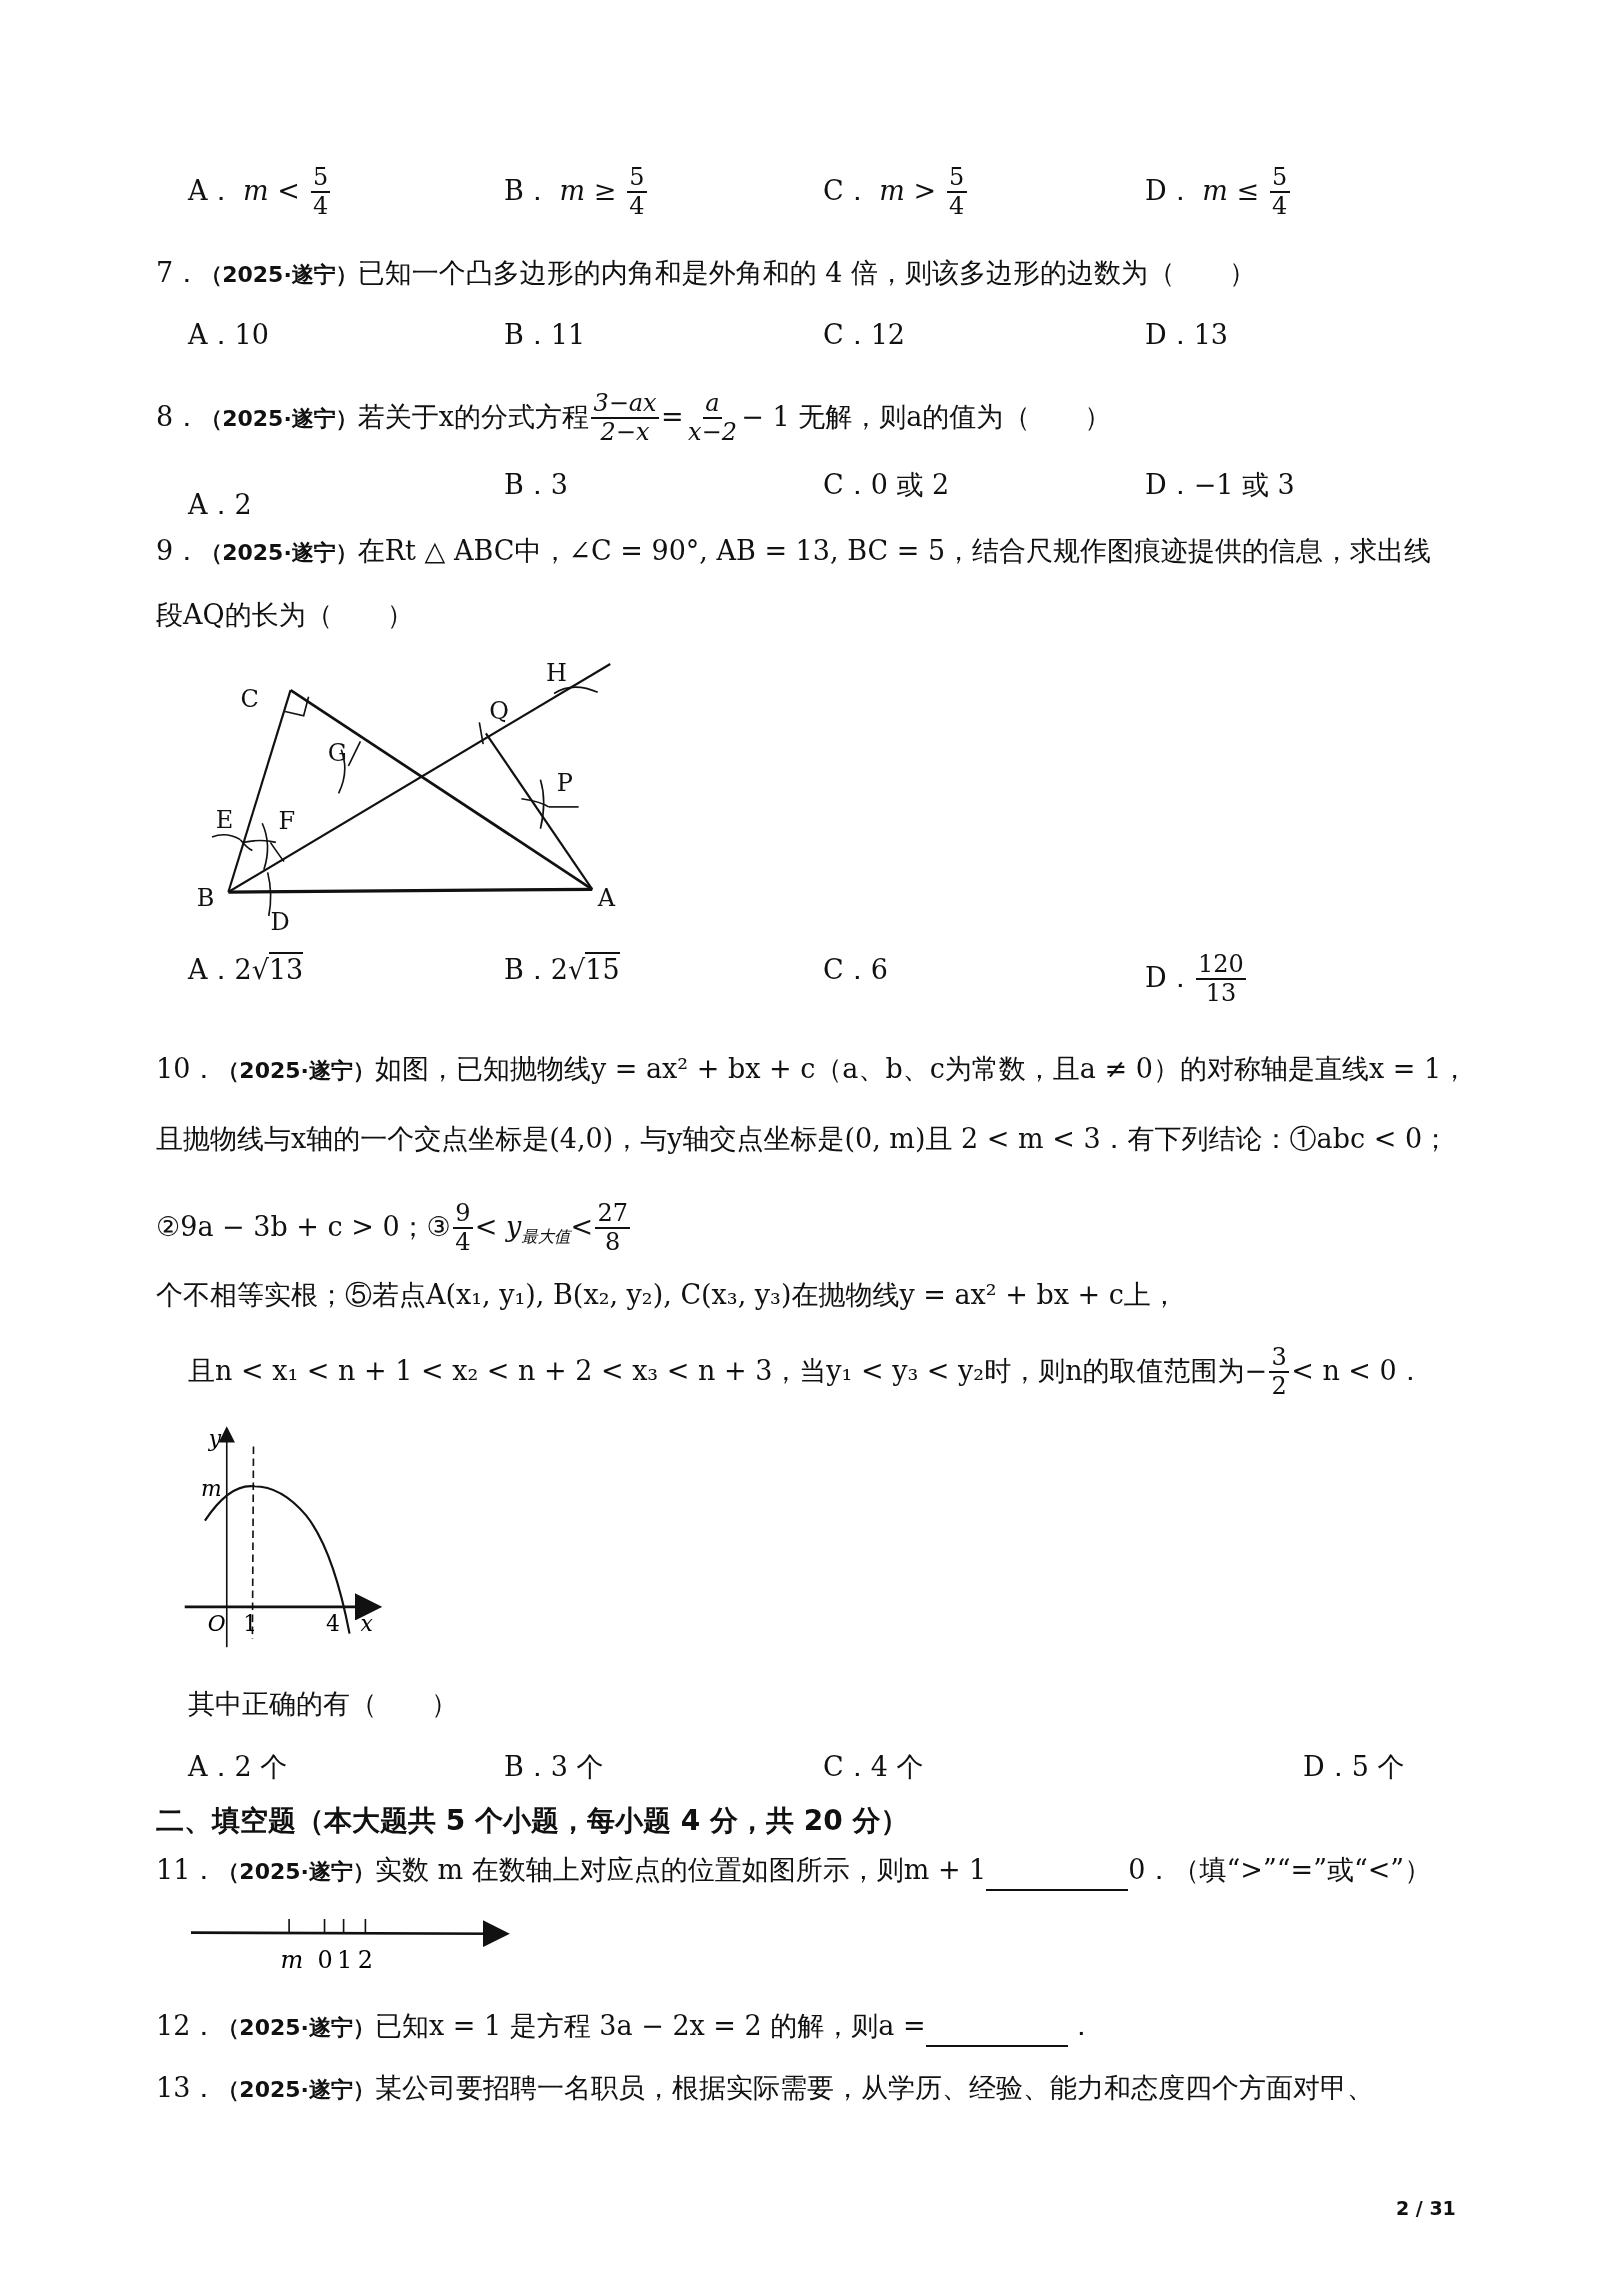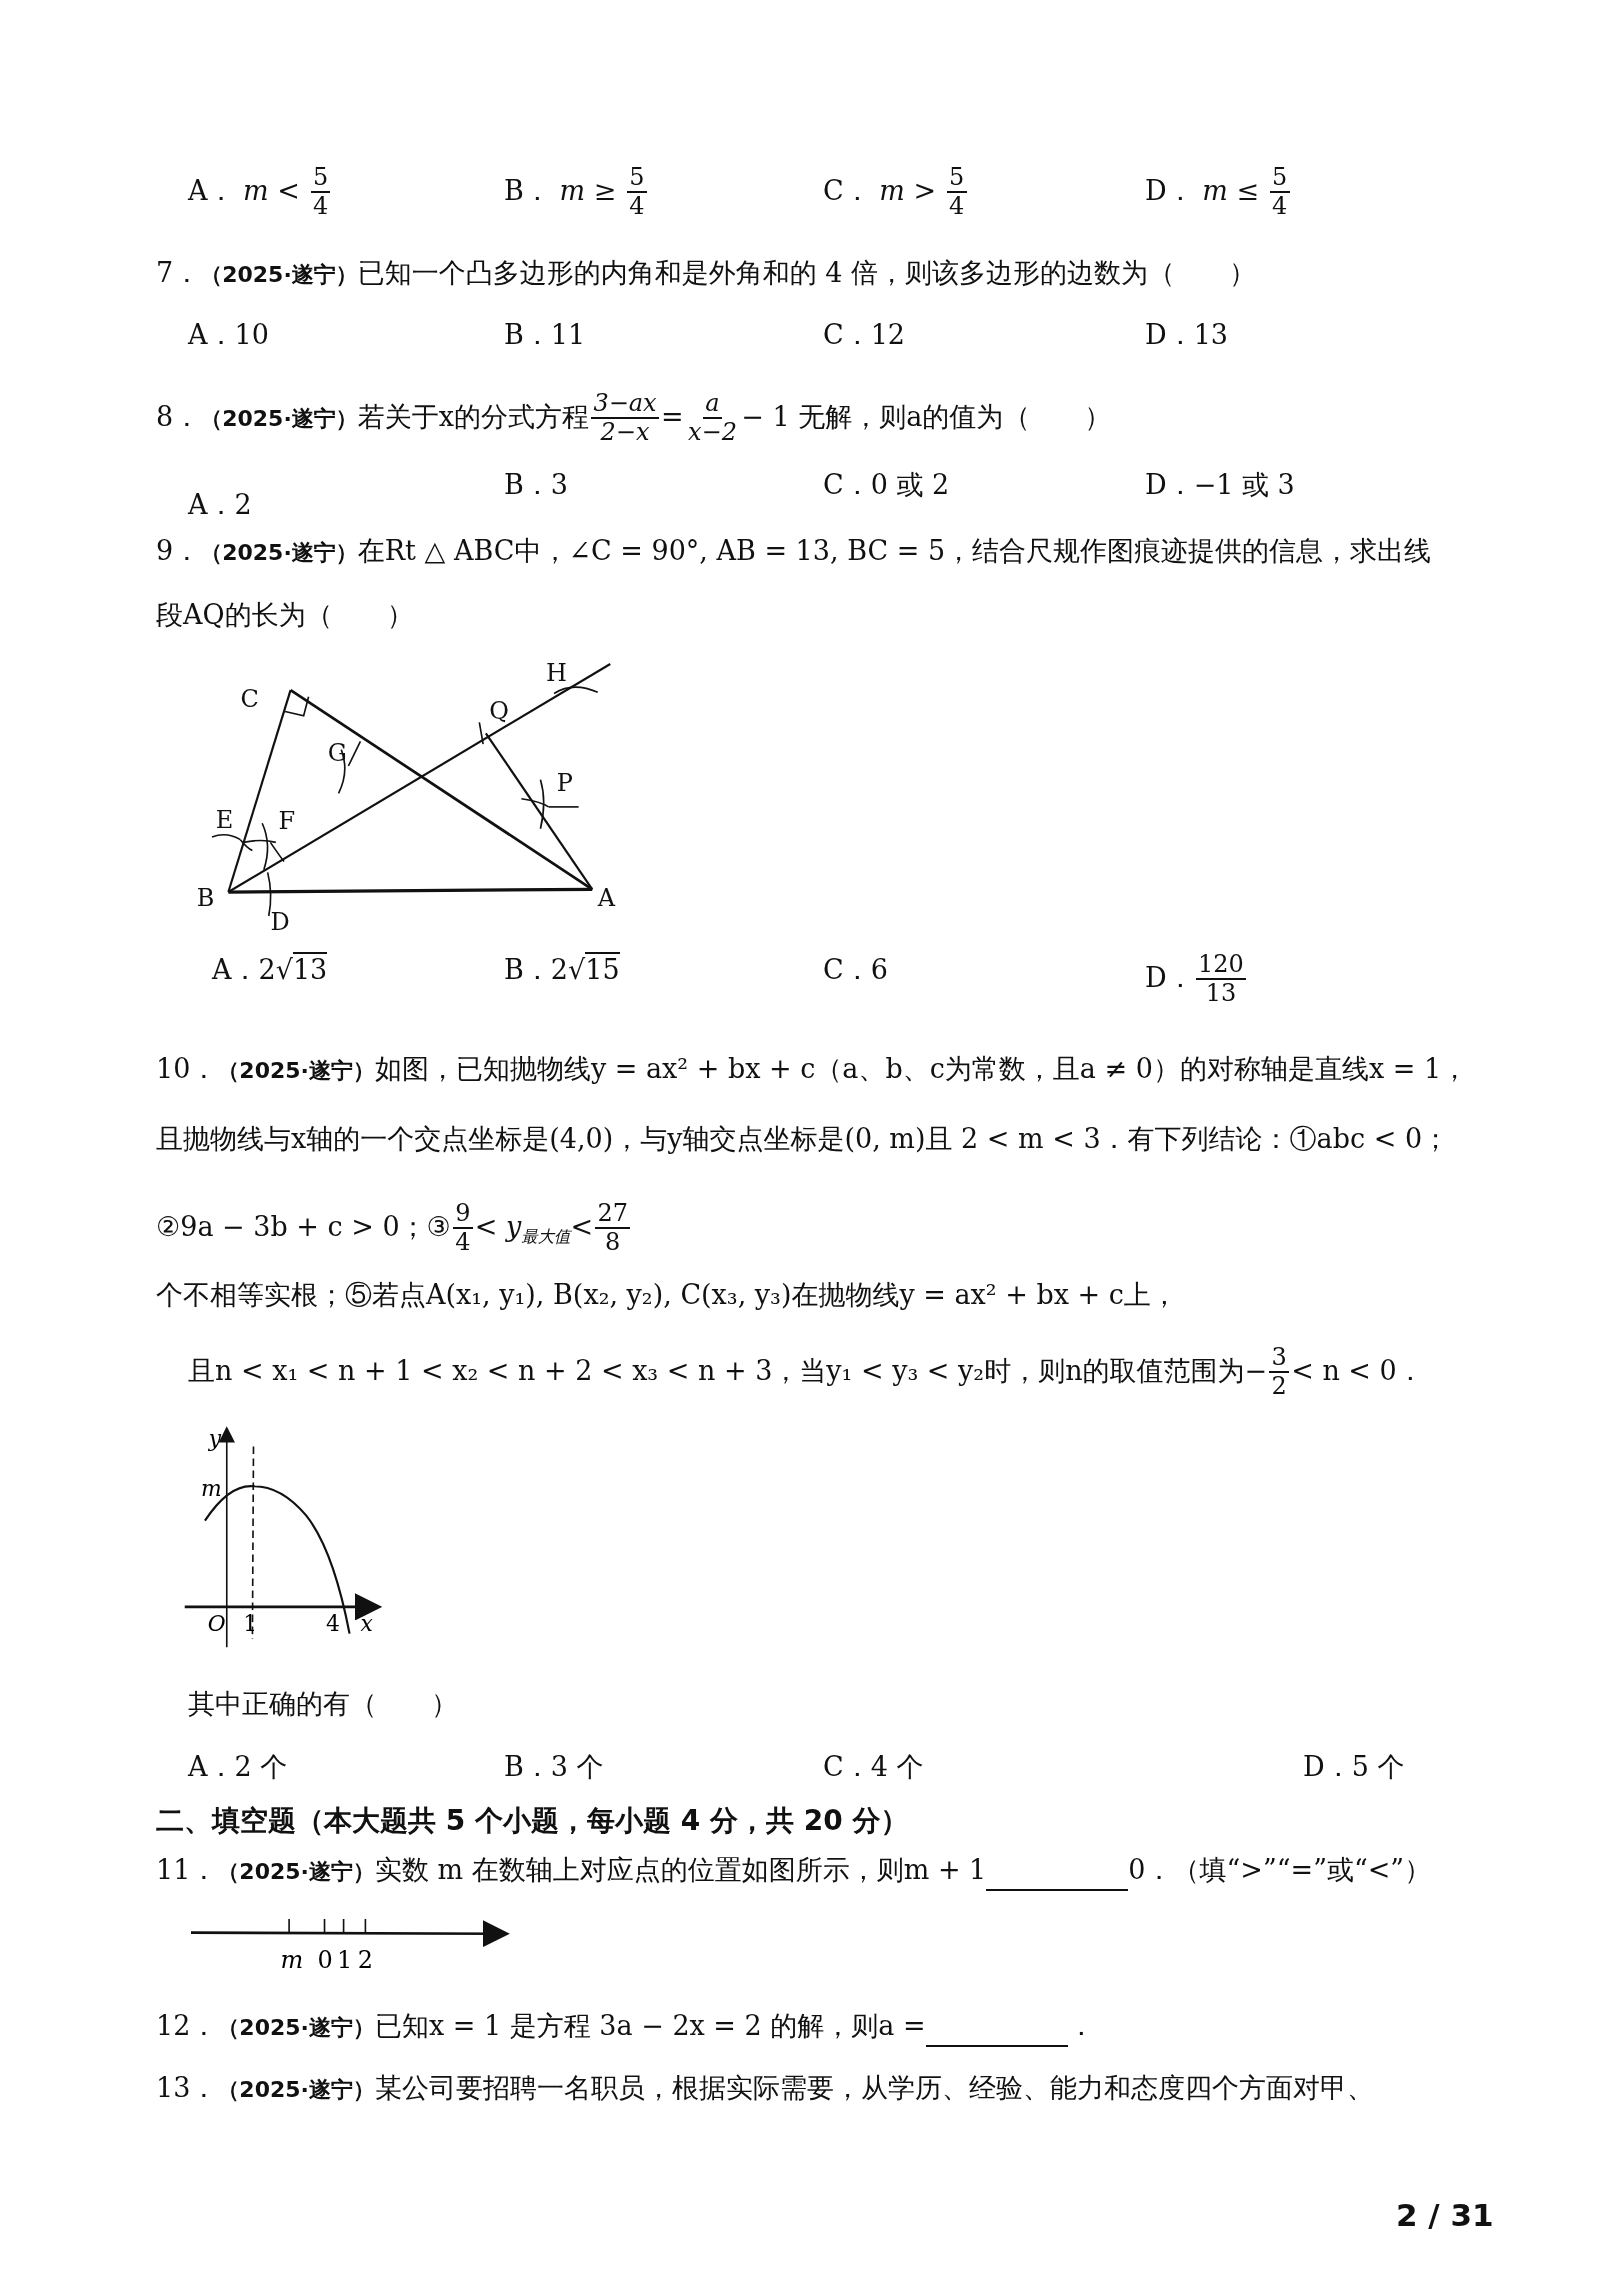--- a/index.html
+++ b/index.html
@@ -11,21 +11,21 @@
   .line { position: absolute; left: 156px; font-size: 27px; line-height: 38px; white-space: nowrap; }
   .opt-row { position: absolute; left: 0; width: 1398px; height: 65px; }
   .opt { position: absolute; font-size: 27px; line-height: 38px; white-space: nowrap; }
   .frac { display: inline-flex; flex-direction: column; align-items: center; vertical-align: middle; margin: 0 2.2px; font-size: 24px; line-height: 27px; }
   .frac .num { padding: 0 2.2px; border-bottom: 2.2px solid #111; }
   .frac .den { padding: 0 2.2px; }
   .i { font-style: italic; }
   .src { font-family: "DejaVu Sans", sans-serif; font-size: 22px; font-weight: bold; }
   .sect { position: absolute; left: 156px; font-family: "DejaVu Sans", sans-serif; font-weight: bold; font-size: 28px; }
   .blank { display: inline-block; width: 142px; border-bottom: 2.2px solid #111; height: 27px; vertical-align: bottom; }
-  .pagenum { position: absolute; left: 1396px; top: 2197px; font-family: "DejaVu Sans", sans-serif; font-weight: bold; font-size: 31px; }
+  .pagenum { position: absolute; left: 1396px; top: 2197px; font-family: "DejaVu Sans", sans-serif; font-weight: bold; font-size: 19px; }
   svg text { font-family: "DejaVu Serif", "Liberation Serif", serif; }
 </style>
 </head>
 <body>
 
 <div class="opt-row" style="top:164px;">
   <div class="opt" style="left:188px;">
     <span>A．</span>
     <span class="i">m</span>
     <span>&lt;</span>
@@ -126,21 +126,21 @@
     <text x="95" y="318">E</text>
     <text x="210" y="320">F</text>
     <text x="300" y="195">G</text>
     <text x="596" y="118">Q</text>
     <text x="700" y="50">H</text>
     <text x="720" y="250">P</text>
   </g>
 </svg>
 
 <div class="opt-row" style="top:951px;">
-  <div class="opt" style="left:188px;margin-left:24px;">
+  <div class="opt" style="left:188px;">
     <span>A．</span><span>2</span><span>√</span><span style="border-top:2.2px solid #111;">13</span>
   </div>
   <div class="opt" style="left:504px;">
     <span>B．</span><span>2</span><span>√</span><span style="border-top:2.2px solid #111;">15</span>
   </div>
   <div class="opt" style="left:823px;">
     <span>C．</span><span>6</span>
   </div>
   <div class="opt" style="left:1145px;">
     <span>D．</span><span class="frac">

